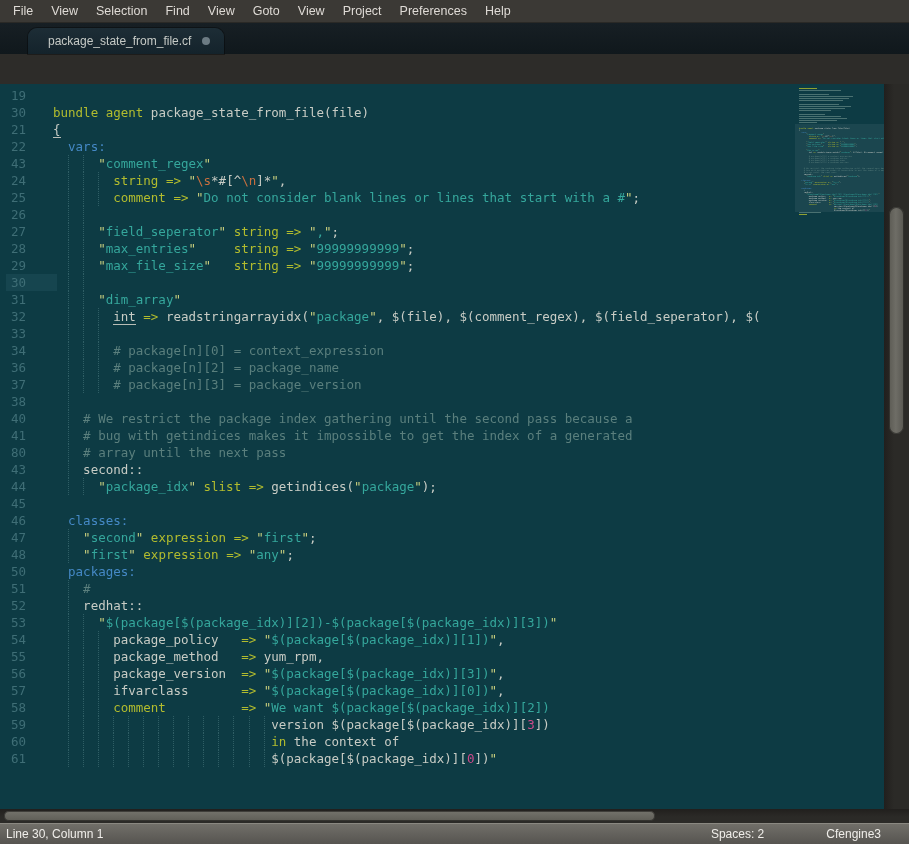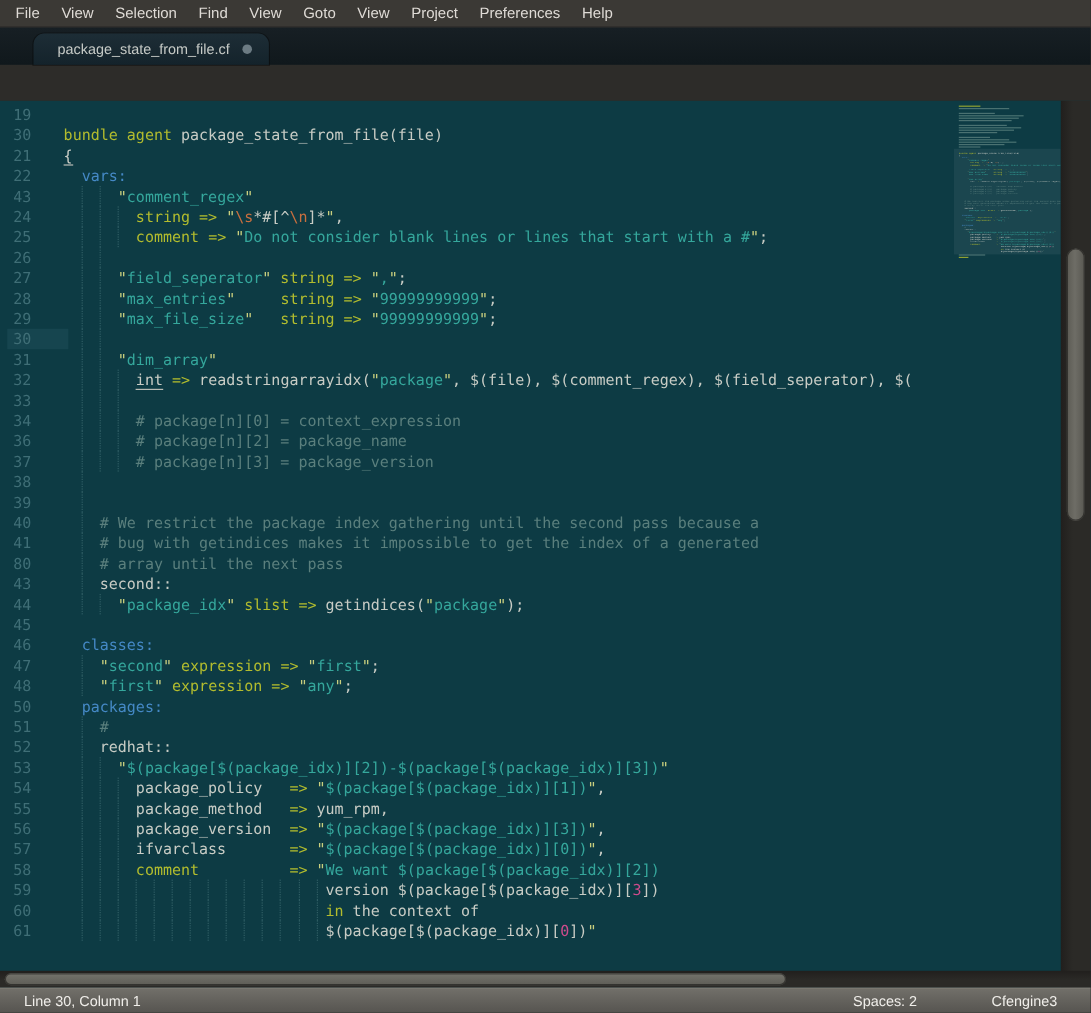--- a/index.html
+++ b/index.html
@@ -80,21 +80,21 @@
   #hscroll{position:absolute;left:0;right:0;bottom:0;height:14px;
     background:linear-gradient(#211F1D,#2B2A27 55%);}
   #hthumb{position:absolute;left:4px;top:2px;width:651px;height:10px;border-radius:6px;
     background:linear-gradient(#74736C,#5E5D56);
     box-shadow:inset 0 0 0 1px rgba(0,0,0,.45);}
 
   
   #statusbar{position:absolute;left:0;right:0;bottom:0;height:21px;
     background:linear-gradient(#716F69,#565450);border-top:1px solid #8A8881;
     display:flex;align-items:center;font-size:12px;color:#F0EEEA;}
-  #status-position{padding-left:20px;flex:none;}
+  #status-position{padding-left:6px;flex:none;}
   #status-spacer{flex:1;}
   #status-spaces{flex:none;margin-right:62px;}
   #status-syntax{flex:none;margin-right:28px;}
 </style>
 </head>
 <body>
 
 <div id="window">
 
 
@@ -132,21 +132,20 @@
         <div class="row"><span class="gutter">28</span><div class="code"><span class="tok-p">      </span><span class="tok-qt">"</span><span class="tok-s">max_entries</span><span class="tok-qt">"</span><span class="tok-p">     </span><span class="tok-k">string</span><span class="tok-p"> </span><span class="tok-k">=&gt;</span><span class="tok-p"> </span><span class="tok-qt">"</span><span class="tok-s">99999999999</span><span class="tok-qt">"</span><span class="tok-p">;</span><i class="guide" style="left: 24.04px;"></i><i class="guide" style="left: 39.08px;"></i></div></div>
         <div class="row"><span class="gutter">29</span><div class="code"><span class="tok-p">      </span><span class="tok-qt">"</span><span class="tok-s">max_file_size</span><span class="tok-qt">"</span><span class="tok-p">   </span><span class="tok-k">string</span><span class="tok-p"> </span><span class="tok-k">=&gt;</span><span class="tok-p"> </span><span class="tok-qt">"</span><span class="tok-s">99999999999</span><span class="tok-qt">"</span><span class="tok-p">;</span><i class="guide" style="left: 24.04px;"></i><i class="guide" style="left: 39.08px;"></i></div></div>
         <div class="row cur"><span class="gutter">30</span><div class="code"><i class="guide" style="left: 24.04px;"></i><i class="guide" style="left: 39.08px;"></i></div></div>
         <div class="row"><span class="gutter">31</span><div class="code"><span class="tok-p">      </span><span class="tok-qt">"</span><span class="tok-s">dim_array</span><span class="tok-qt">"</span><i class="guide" style="left: 24.04px;"></i><i class="guide" style="left: 39.08px;"></i></div></div>
         <div class="row"><span class="gutter">32</span><div class="code"><span class="tok-p">        </span><span class="tok-u">int</span><span class="tok-p"> </span><span class="tok-k">=&gt;</span><span class="tok-p"> readstringarrayidx(</span><span class="tok-qt">"</span><span class="tok-s">package</span><span class="tok-qt">"</span><span class="tok-p">, $(file), $(comment_regex), $(field_seperator), $(</span><i class="guide" style="left: 24.04px;"></i><i class="guide" style="left: 39.08px;"></i><i class="guide" style="left: 54.12px;"></i></div></div>
         <div class="row"><span class="gutter">33</span><div class="code"><i class="guide" style="left: 24.04px;"></i><i class="guide" style="left: 39.08px;"></i><i class="guide" style="left: 54.12px;"></i></div></div>
         <div class="row"><span class="gutter">34</span><div class="code"><span class="tok-p">        </span><span class="tok-c"># package[n][0] = context_expression</span><i class="guide" style="left: 24.04px;"></i><i class="guide" style="left: 39.08px;"></i><i class="guide" style="left: 54.12px;"></i></div></div>
         <div class="row"><span class="gutter">36</span><div class="code"><span class="tok-p">        </span><span class="tok-c"># package[n][2] = package_name</span><i class="guide" style="left: 24.04px;"></i><i class="guide" style="left: 39.08px;"></i><i class="guide" style="left: 54.12px;"></i></div></div>
         <div class="row"><span class="gutter">37</span><div class="code"><span class="tok-p">        </span><span class="tok-c"># package[n][3] = package_version</span><i class="guide" style="left: 24.04px;"></i><i class="guide" style="left: 39.08px;"></i><i class="guide" style="left: 54.12px;"></i></div></div>
         <div class="row"><span class="gutter">38</span><div class="code"><i class="guide" style="left: 24.04px;"></i></div></div>
-        <div class="row"><span class="gutter">39</span><div class="code"><i class="guide" style="left: 24.04px;"></i></div></div>
         <div class="row"><span class="gutter">40</span><div class="code"><span class="tok-p">    </span><span class="tok-c"># We restrict the package index gathering until the second pass because a</span><i class="guide" style="left: 24.04px;"></i></div></div>
         <div class="row"><span class="gutter">41</span><div class="code"><span class="tok-p">    </span><span class="tok-c"># bug with getindices makes it impossible to get the index of a generated</span><i class="guide" style="left: 24.04px;"></i></div></div>
         <div class="row"><span class="gutter">80</span><div class="code"><span class="tok-p">    </span><span class="tok-c"># array until the next pass</span><i class="guide" style="left: 24.04px;"></i></div></div>
         <div class="row"><span class="gutter">43</span><div class="code"><span class="tok-p">    second::</span><i class="guide" style="left: 24.04px;"></i></div></div>
         <div class="row"><span class="gutter">44</span><div class="code"><span class="tok-p">      </span><span class="tok-qt">"</span><span class="tok-s">package_idx</span><span class="tok-qt">"</span><span class="tok-p"> </span><span class="tok-k">slist</span><span class="tok-p"> </span><span class="tok-k">=&gt;</span><span class="tok-p"> getindices(</span><span class="tok-qt">"</span><span class="tok-s">package</span><span class="tok-qt">"</span><span class="tok-p">);</span><i class="guide" style="left: 24.04px;"></i><i class="guide" style="left: 39.08px;"></i></div></div>
         <div class="row"><span class="gutter">45</span><div class="code"></div></div>
         <div class="row"><span class="gutter">46</span><div class="code"><span class="tok-p">  </span><span class="tok-b">classes:</span></div></div>
         <div class="row"><span class="gutter">47</span><div class="code"><span class="tok-p">    </span><span class="tok-qt">"</span><span class="tok-s">second</span><span class="tok-qt">"</span><span class="tok-p"> </span><span class="tok-k">expression</span><span class="tok-p"> </span><span class="tok-k">=&gt;</span><span class="tok-p"> </span><span class="tok-qt">"</span><span class="tok-s">first</span><span class="tok-qt">"</span><span class="tok-p">;</span><i class="guide" style="left: 24.04px;"></i></div></div>
         <div class="row"><span class="gutter">48</span><div class="code"><span class="tok-p">    </span><span class="tok-qt">"</span><span class="tok-s">first</span><span class="tok-qt">"</span><span class="tok-p"> </span><span class="tok-k">expression</span><span class="tok-p"> </span><span class="tok-k">=&gt;</span><span class="tok-p"> </span><span class="tok-qt">"</span><span class="tok-s">any</span><span class="tok-qt">"</span><span class="tok-p">;</span><i class="guide" style="left: 24.04px;"></i></div></div>
         <div class="row"><span class="gutter">50</span><div class="code"><span class="tok-p">  </span><span class="tok-b">packages:</span></div></div>

